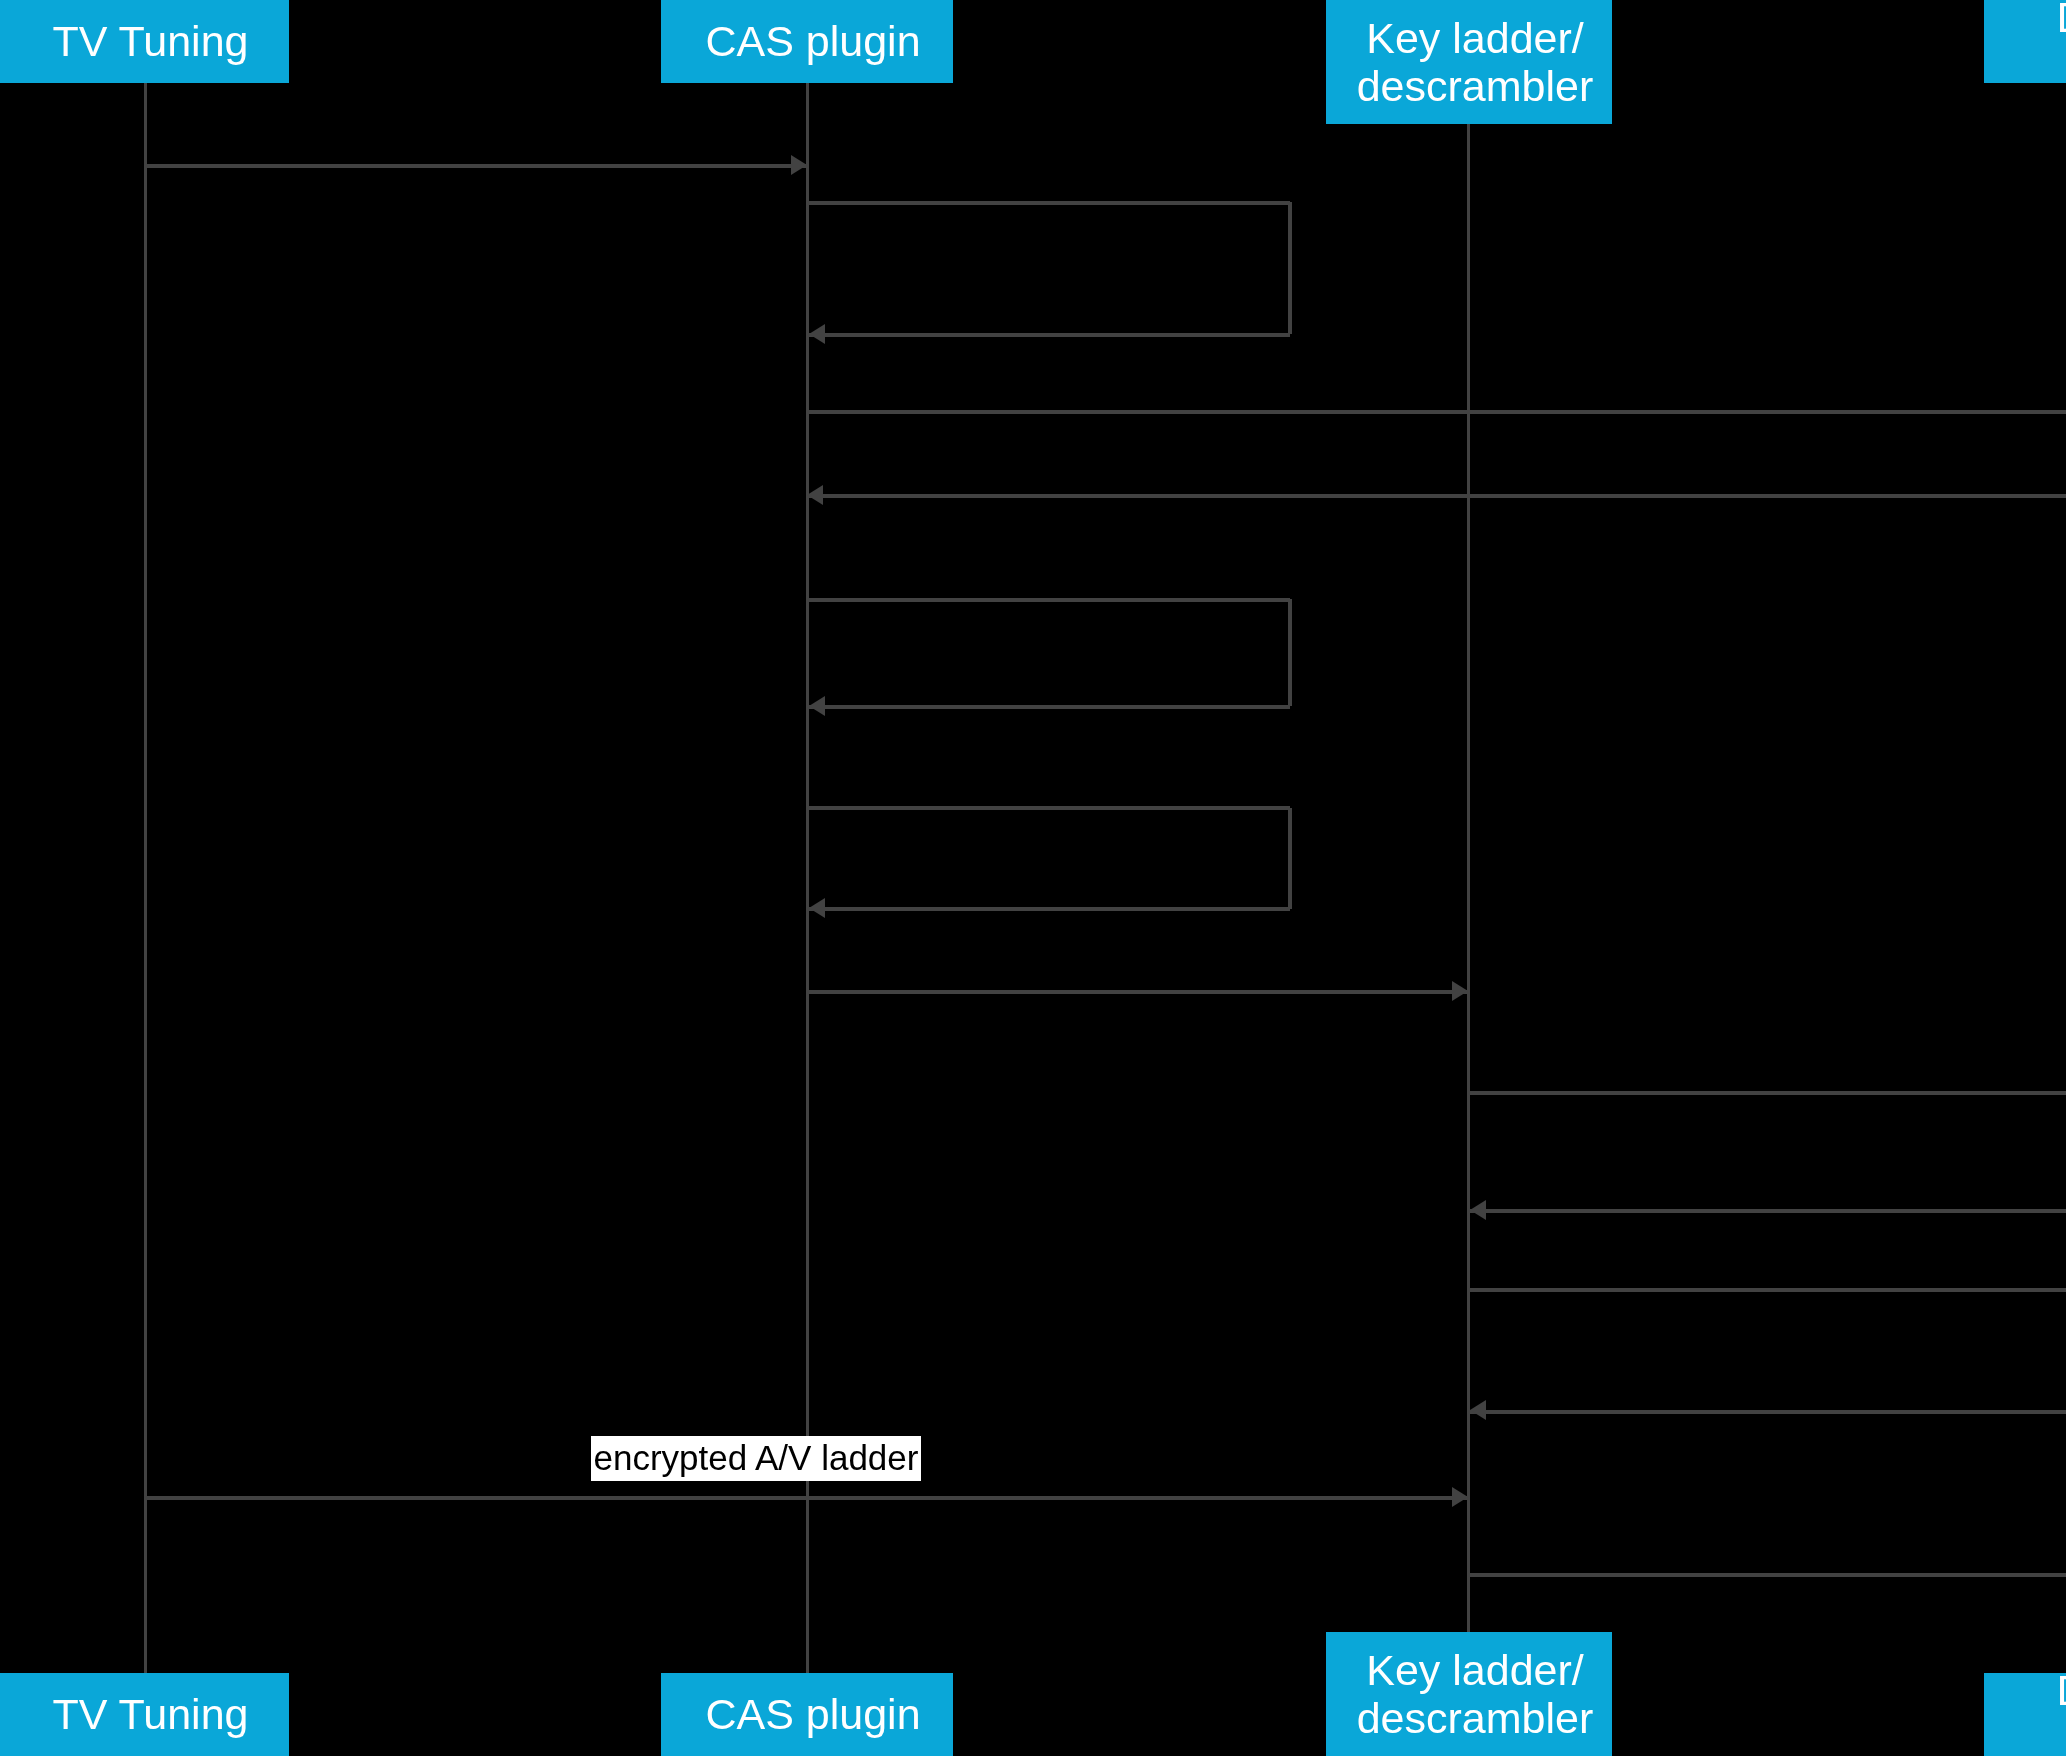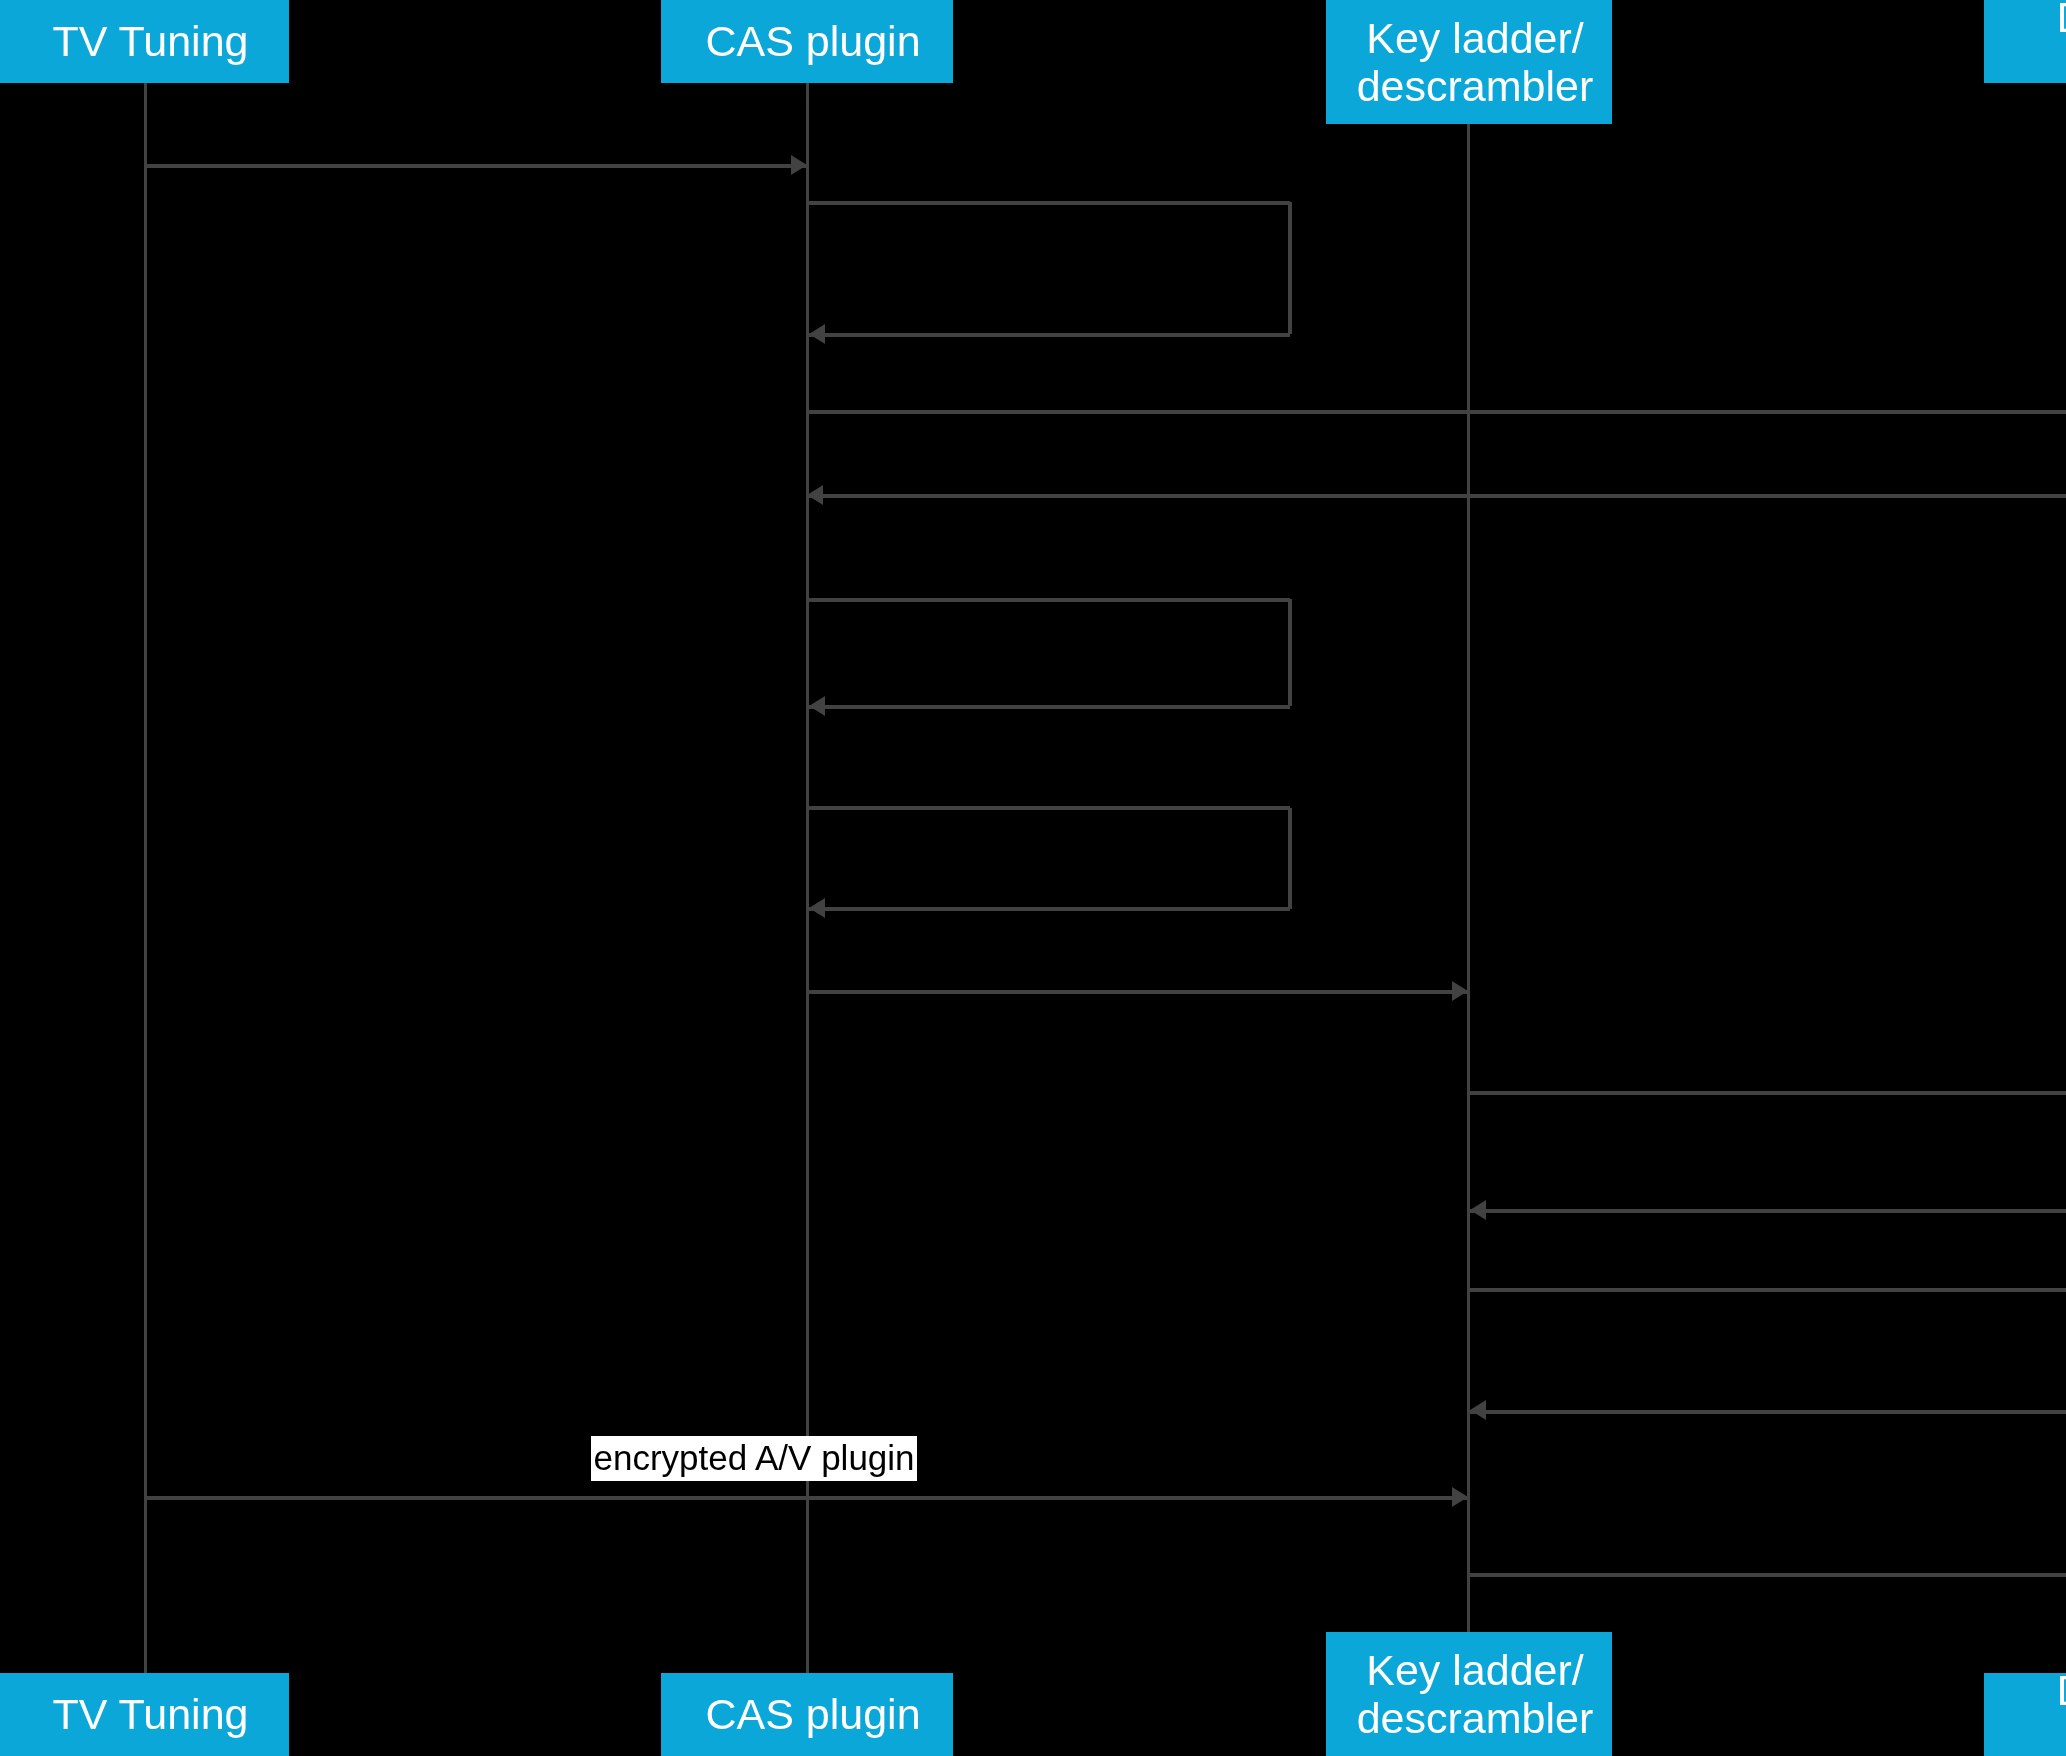--- a/index.html
+++ b/index.html
@@ -120,17 +120,17 @@
       <div class="msg-h" style="left: 807px; width: 661px; top: 990px; background: rgb(66, 66, 66);"></div>
       <div class="arrowhead right" style="top: 981px; left: 1452px; border-left-color: rgb(66, 66, 66);"></div>
       <div class="msg-h" style="left: 1468px; width: 648px; top: 1091px; background: rgb(66, 66, 66);"></div>
       <div class="msg-h" style="left: 1468px; width: 648px; top: 1209px; background: rgb(66, 66, 66);"></div>
       <div class="arrowhead left" style="top: 1200px; left: 1470px; border-right-color: rgb(66, 66, 66);"></div>
       <div class="msg-h" style="left: 1468px; width: 648px; top: 1288px; background: rgb(66, 66, 66);"></div>
       <div class="msg-h" style="left: 1468px; width: 648px; top: 1410px; background: rgb(66, 66, 66);"></div>
       <div class="arrowhead left" style="top: 1400px; left: 1470px; border-right-color: rgb(66, 66, 66);"></div>
       <div class="msg-h" style="left: 145px; width: 1323px; top: 1496px; background: rgb(66, 66, 66);"></div>
       <div class="arrowhead right" style="top: 1487px; left: 1452px; border-left-color: rgb(66, 66, 66);"></div>
-      <div class="msg-label" style="left: 591px; top: 1436px;">encrypted A/V plugin</div>
+      <div class="msg-label" style="left: 591px; top: 1436px;">encrypted A/V ladder</div>
       <div class="msg-h" style="left: 1468px; width: 661px; top: 1573px; background: rgb(66, 66, 66);"></div>
     </div>
 </div>
 
 
 </body></html>

